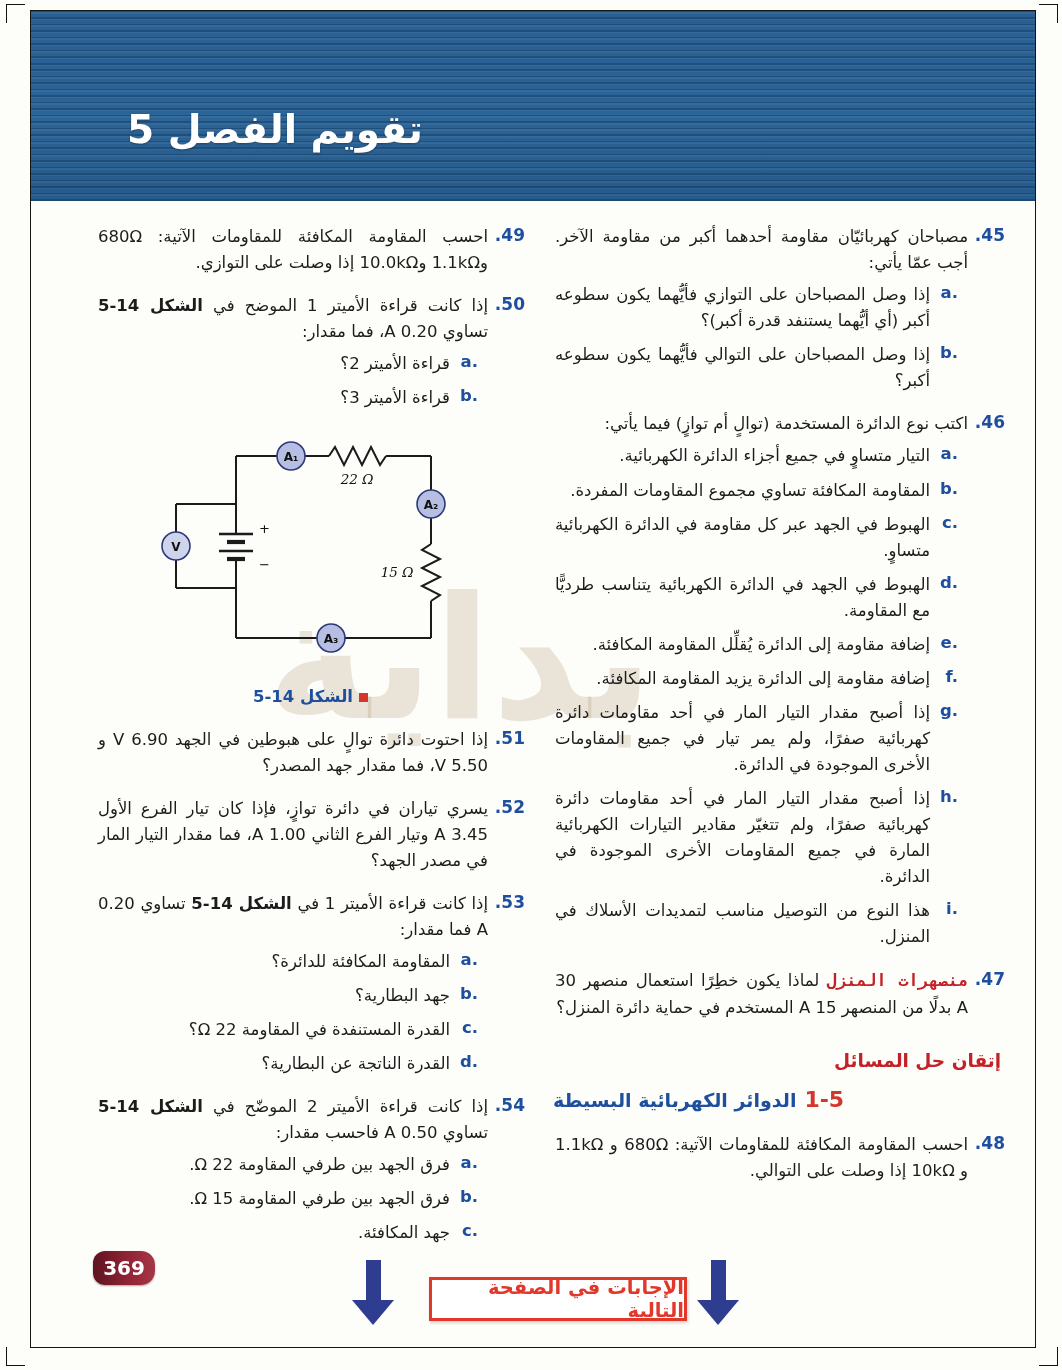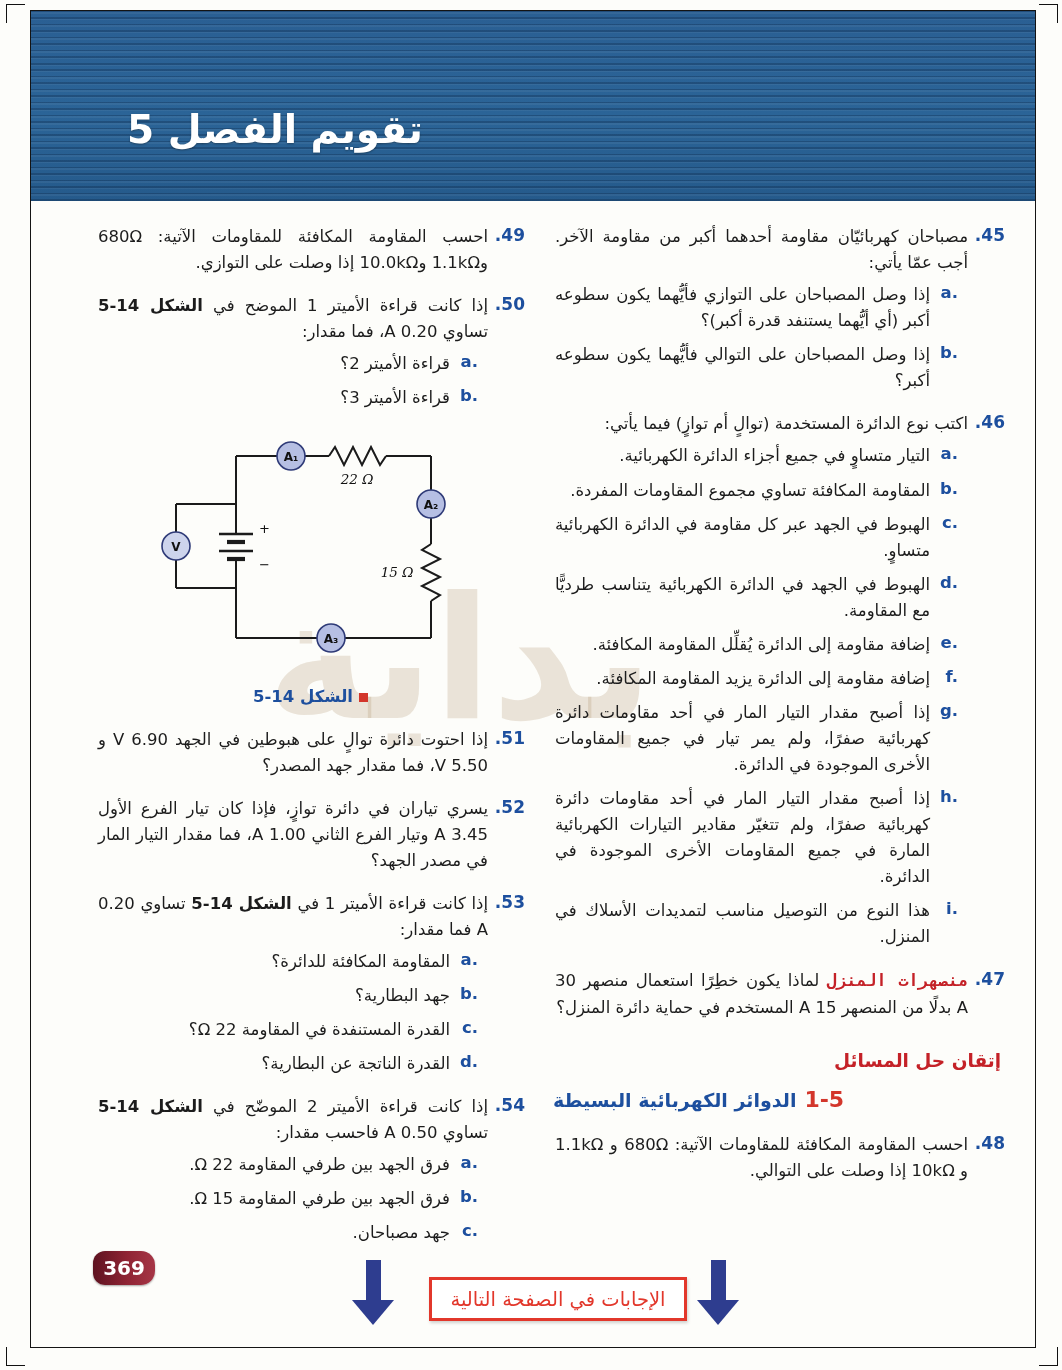--- a/index.html
+++ b/index.html
@@ -98,21 +98,21 @@
     width:0;height:0;margin:0 auto;
     border-left:21px solid transparent;border-right:21px solid transparent;
     border-top:25px solid #2e3d8f;
   }
   .arrow-1{left:352px;top:1260px;}
   .arrow-2{left:697px;top:1260px;}
   .answers-box{
     position:absolute;left:429px;top:1277px;width:258px;height:44px;z-index:2;
     background:#fff;border:3px solid #e2372b;box-sizing:border-box;
     display:flex;align-items:center;justify-content:center;
-    color:#e2372b;font-size:19.5px;font-weight:normal;direction:rtl;
+    color:#e2372b;font-size:19.5px;font-weight:bold;direction:rtl;
     box-shadow:1px 2px 3px rgba(0,0,0,.18);
   }
 </style>
 </head>
 <body>
 
 <div class="page">
 
   <div class="frame"></div>
   <div class="crop tl"></div>
@@ -330,21 +330,21 @@
           <div class="part">
             <span class="plabel">a.</span>
             <p class="ptext">فرق الجهد بين طرفي المقاومة 22 Ω.</p>
           </div>
           <div class="part">
             <span class="plabel">b.</span>
             <p class="ptext">فرق الجهد بين طرفي المقاومة 15 Ω.</p>
           </div>
           <div class="part">
             <span class="plabel">c.</span>
-            <p class="ptext">جهد مصباحان.</p>
+            <p class="ptext">جهد المكافئة.</p>
           </div>
         </div>
       </div>
 
     </div>
   </div>
 
   <div class="page-badge">369</div>
   <div class="down-arrow arrow-1">
     <div class="shaft"></div>

